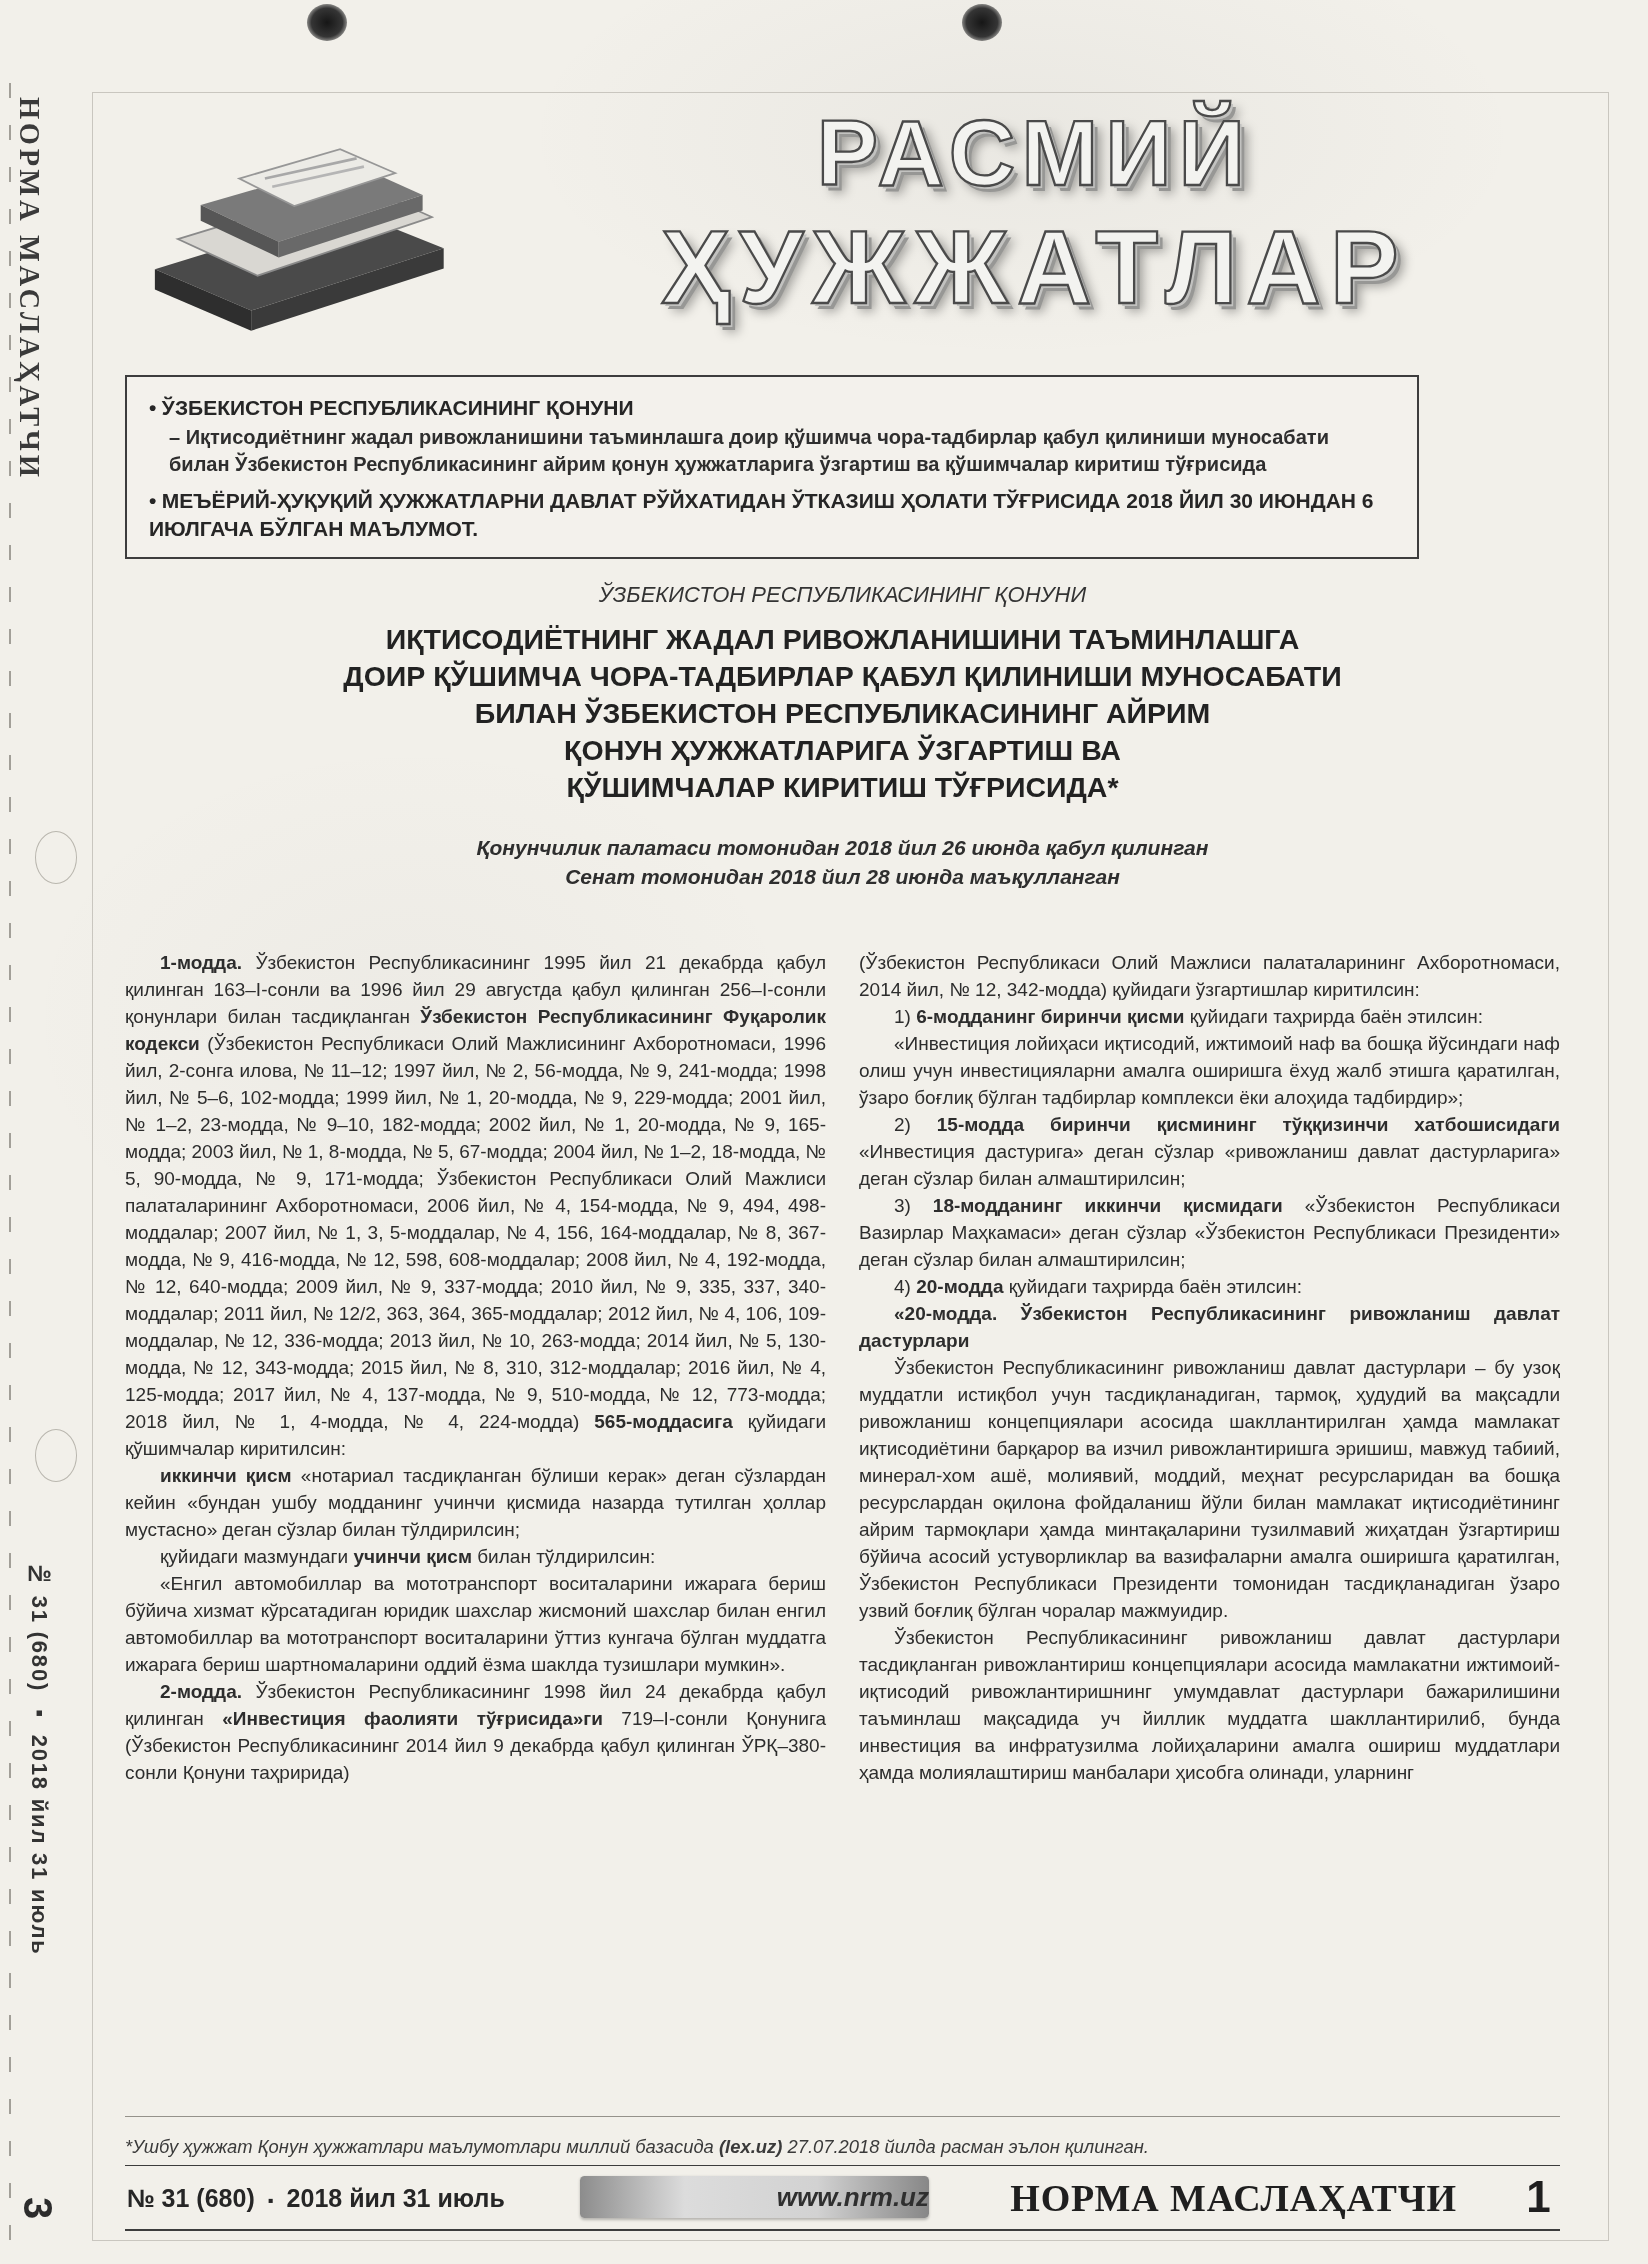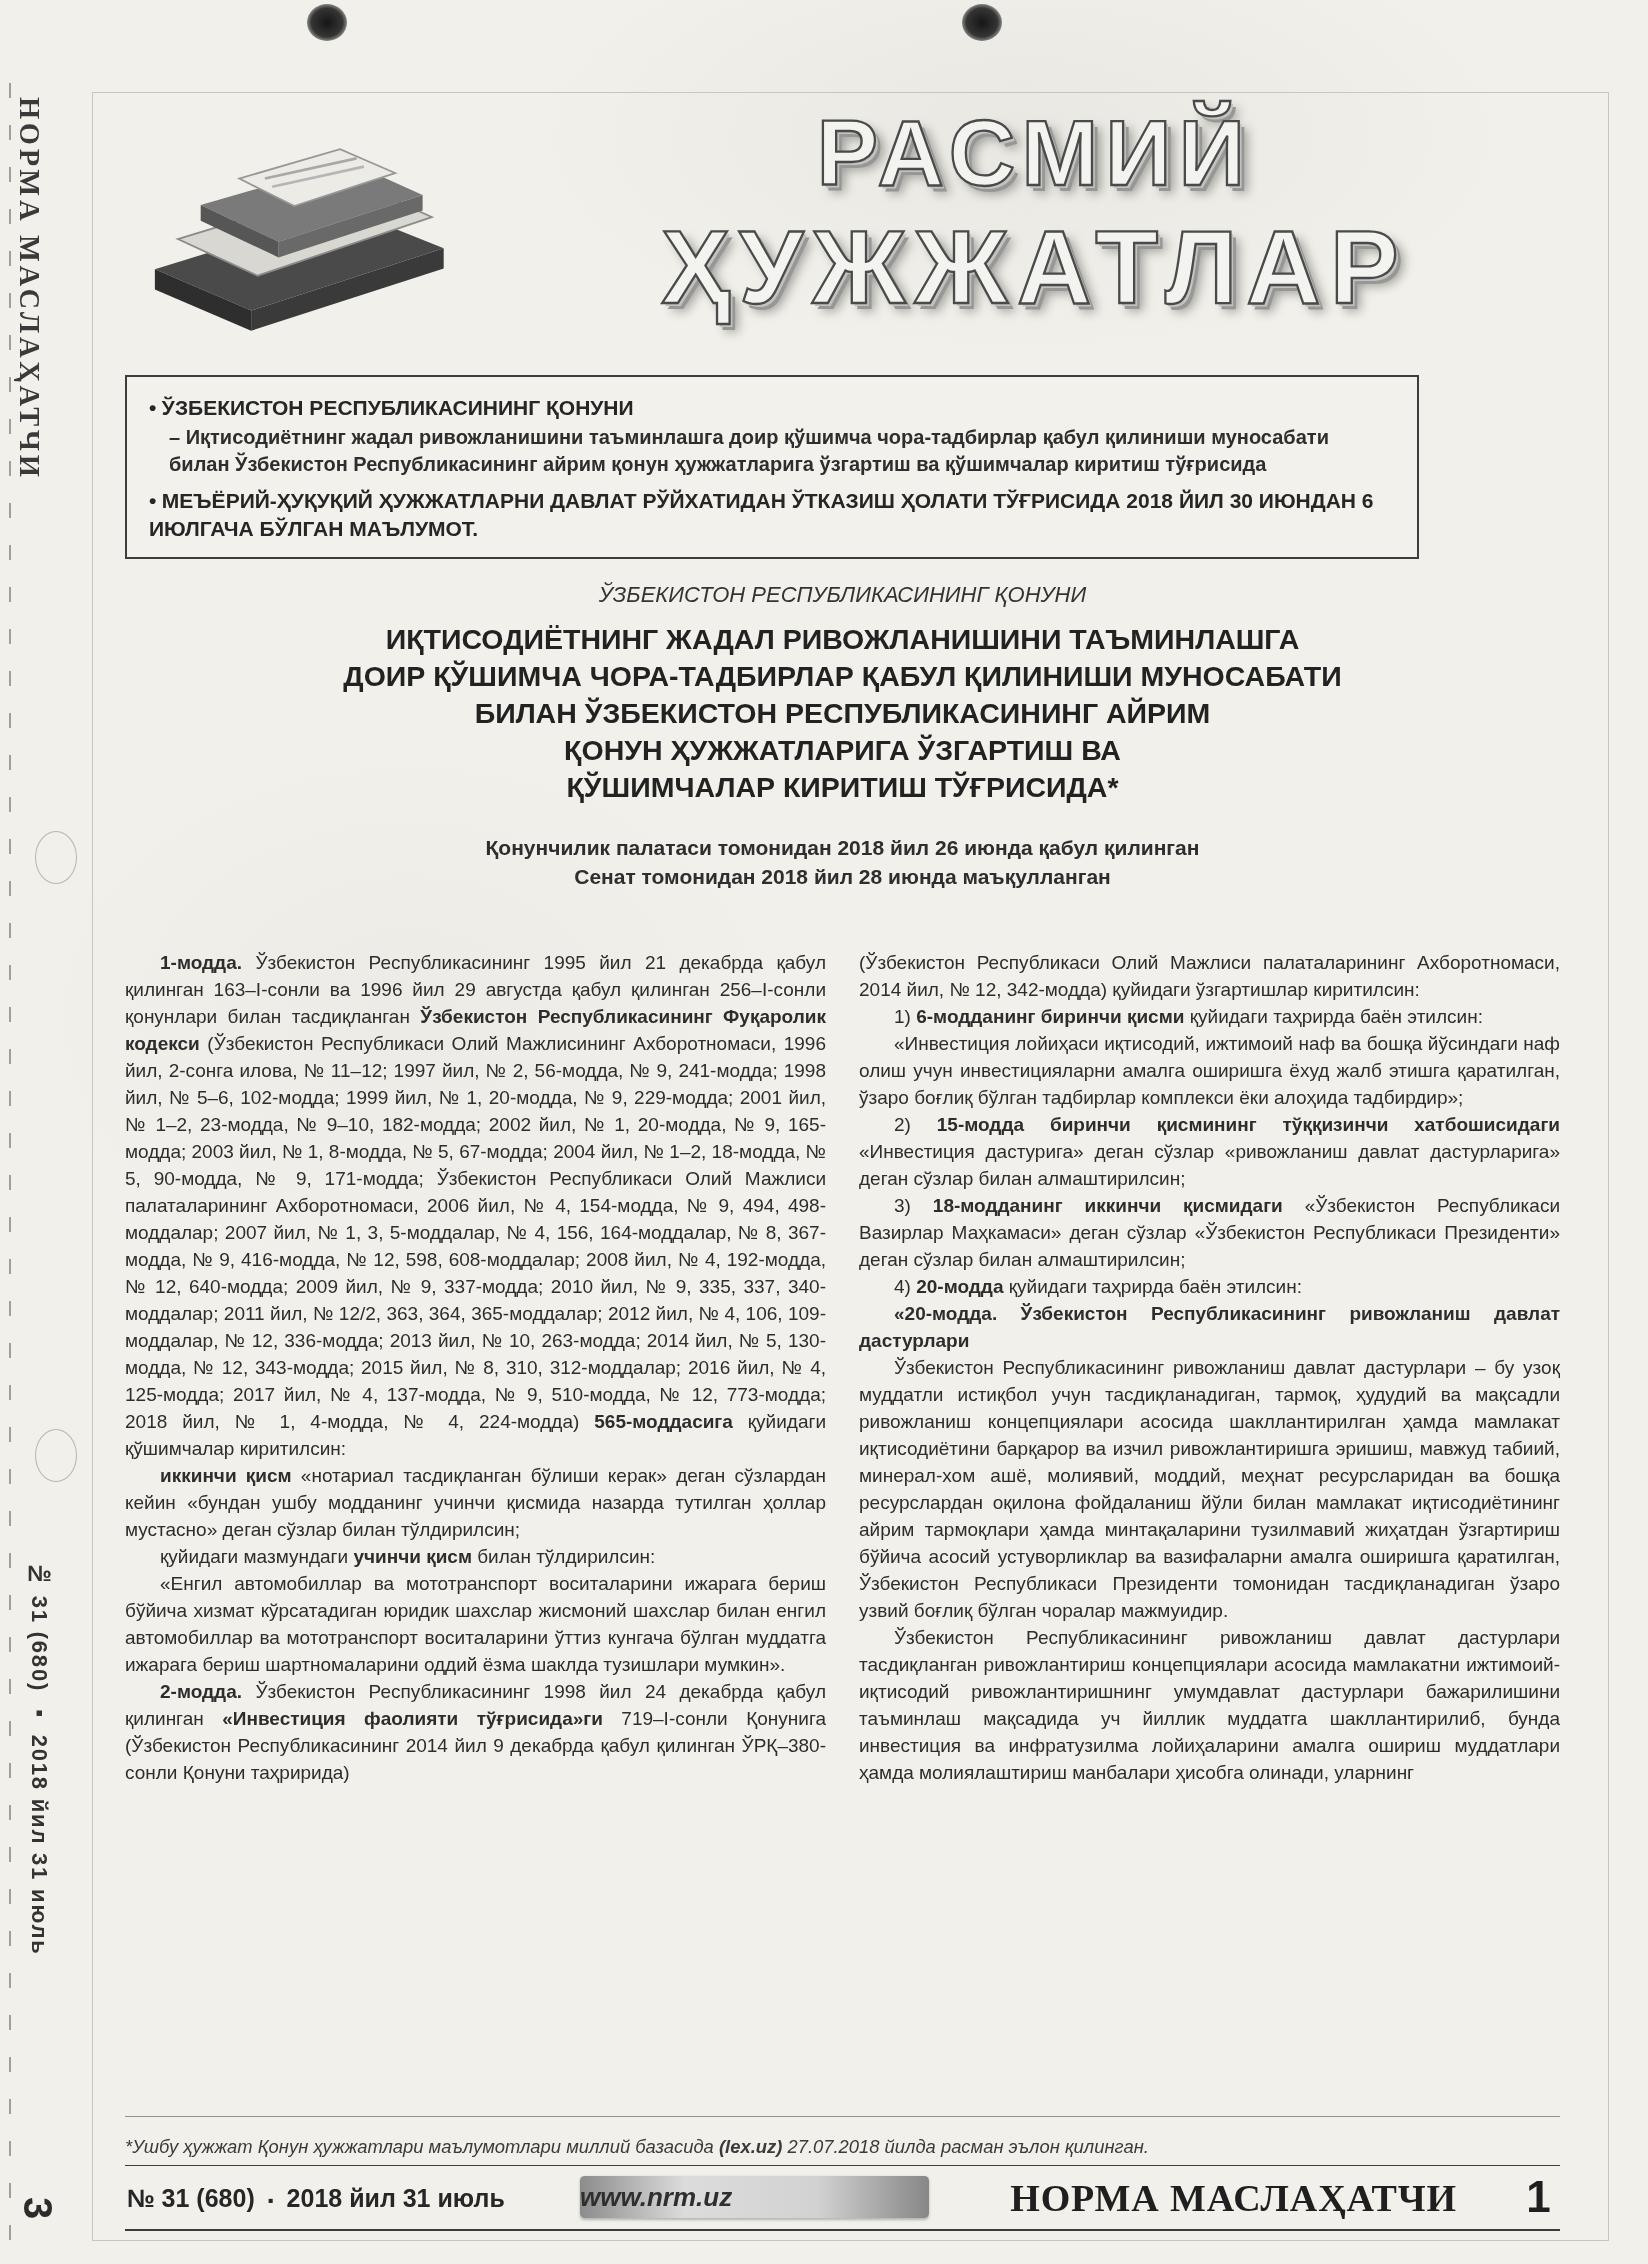--- a/index.html
+++ b/index.html
@@ -48,42 +48,42 @@
   .ib-title { font-weight:bold; font-size:21px; line-height:28.5px; color:#262626; }
   .ib-bullet { margin-right:5.5px; }
   .ib-body { font-size:20px; line-height:27px; margin:1.8px 0 9.2px 20px; color:#2e2e2e;font-weight:bold; }
 
   
   .kicker { position:absolute; left:125px; top:582px; width:1435px; text-align:center;
     font-style:italic; font-size:22px; color:#333; }
   .title { position:absolute; left:125px; top:621px; width:1435px; text-align:center;
     font-weight:bold; font-size:28.5px; line-height:37px; white-space:pre-line; color:#222; }
   .approved { position:absolute; left:125px; top:834px; width:1435px; text-align:center;
-    font-weight:bold; font-size:21px; line-height:28.5px; white-space:pre-line; color:#2e2e2e; }
+    font-weight:bold; font-style:italic; font-size:21px; line-height:28.5px; white-space:pre-line; color:#2e2e2e; }
 
   
   .columns { position:absolute; left:125px; top:918px; width:1435px; height:1190px;
     display:flex; gap:33px; overflow:hidden; font-size:19px; line-height:27px; text-align:justify; color:#2d2d2d; }
   .col { flex:1; min-width:0;margin-top:31px; }
   .para { text-indent:35px; margin:0; }
   .para.no-indent { text-indent:0; }
   .b { font-weight:bold; }
 
   
   .footnote { position:absolute; left:125px; top:2116px; width:1435px;
     border-top:0.9px solid #95928b; padding-top:19px; font-style:italic; font-size:18.4px; color:#3a3a3a; }
 
   
   .footer { position:absolute; left:125px; top:2165px; width:1435px; height:66px;
     border-top:1.8px solid #3d3d3d; border-bottom:2.8px solid #3d3d3d; }
   .f-issue { position:absolute; left:1.8px; top:18.4px; font-weight:bold; font-size:25px; color:#262626; }
   .f-sq { font-size:16.5px; margin:0 13px; vertical-align:1.8px; }
   .f-web-bar { position:absolute; left:455px; top:10px; width:349px; height:42px; border-radius:4.6px;
     background:linear-gradient(to right, #8c8c8c, #dcdcdc 30%, #d2d2d2 68%, #878787);
-    display:flex; align-items:center; justify-content:flex-start;
+    display:flex; align-items:center; justify-content:flex-end;
     font-weight:bold; font-style:italic; font-size:26px; color:#2f2f2f;
     box-shadow:0 1.8px 2.8px rgba(0,0,0,.25); }
   .f-brand { position:absolute; right:103px; top:10px; font-family:"Liberation Serif", serif;
     font-weight:bold; font-size:38px; letter-spacing:0.9px; color:#1f1f1f; }
   .f-page { position:absolute; right:9.2px; top:5.5px; font-weight:bold; font-size:44px; color:#1f1f1f; }
 </style>
 </head>
 <body>
 
 <div class="page">

